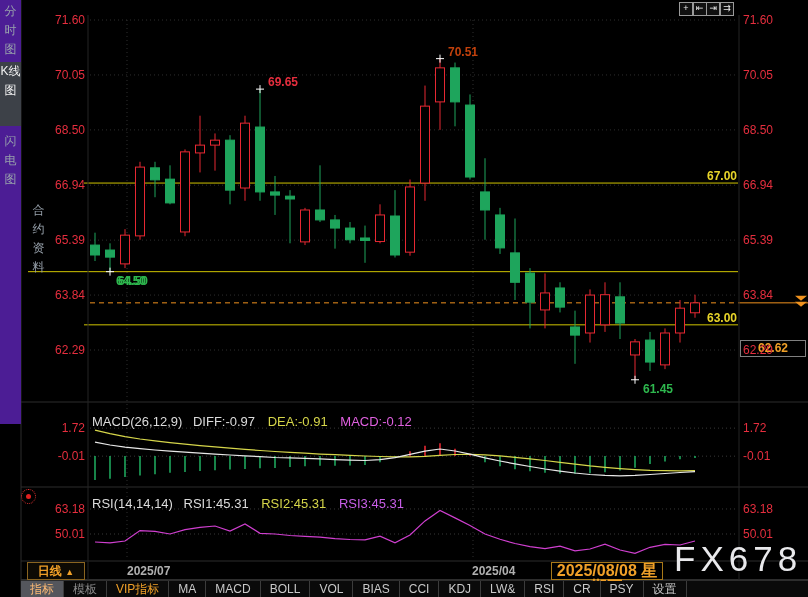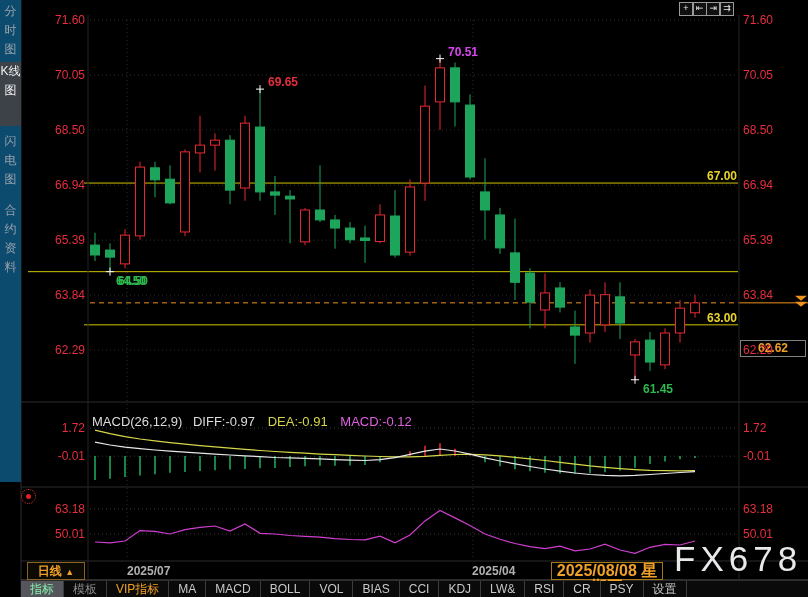--- a/index.html
+++ b/index.html
@@ -3,21 +3,21 @@
 <meta charset="utf-8">
 <style>
   html,body{margin:0;padding:0;background:#000;}
   .app{position:relative;width:808px;height:597px;background:#000;overflow:hidden;
        font-family:"Liberation Sans","DejaVu Sans",sans-serif;}
   svg#chart-svg{position:absolute;left:0;top:0;z-index:1;}
   .overlay{position:absolute;left:0;top:0;width:808px;height:597px;z-index:3;pointer-events:none;}
   .overlay *{pointer-events:auto;}
   .abs{position:absolute;white-space:nowrap;}
   
-  .sidebar{position:absolute;left:0;top:0;width:21px;height:482px;background:#0c4a6e;z-index:4;}
+  .sidebar{position:absolute;left:0;top:0;width:21px;height:424px;background:#4c1d95;z-index:4;}
   .side-tab{position:absolute;left:0;width:21px;text-align:center;color:#98a2ac;font-size:12px;
             line-height:19px;word-break:break-all;cursor:pointer;}
   .side-tab.active{background:#3d4148;color:#f2f2f2;}
   
   .title{position:absolute;left:91px;top:3px;font-size:13px;font-weight:bold;color:#dcdcdc;}
   .title .yel{color:#e8c52a;}
   .title .plus{font-weight:normal;margin-left:4px;font-size:13px;}
   
   .icon-btn{position:absolute;top:2px;width:12px;height:12px;border:1px solid #9a9a9a;
             color:#e8e8e8;font-size:9px;line-height:11px;text-align:center;background:#101010;}
@@ -46,21 +46,21 @@
   .watermark{position:absolute;left:674px;top:539px;font-size:35px;font-weight:normal;color:#e9e9ec;
              letter-spacing:5px;text-shadow:1px 1px 2px #000;}
   
   .price-box{position:absolute;left:740px;top:340px;width:64px;height:15px;border:1px solid #808080;
              background:#000;color:#f0a028;font-size:12px;font-weight:bold;text-align:center;line-height:15px;}
   
   .toolbar{position:absolute;left:21px;top:581px;right:0;height:16px;background:#0a0a0a;
            display:flex;align-items:stretch;z-index:4;}
   .tb-item{font-size:12px;color:#c9c9c9;line-height:16px;padding:0 9px;border-right:1px solid #3c3c3c;
            cursor:pointer;}
-  .tb-item.sel{background:#54565c;color:#86efac;}
+  .tb-item.sel{background:#54565c;color:#fdba74;}
   .tb-item.mut{color:#8a8a8a;}
   .tb-item.vip{color:#f0a028;}
 </style>
 </head>
 <body>
 
 <div class="app">
   <svg id="chart-svg" width="808" height="597">
       <line x1="90" y1="20" x2="738" y2="20" stroke="#2e2e2e" stroke-width="1" stroke-dasharray="1 3"></line>
       <line x1="90" y1="74.94092373791611" x2="738" y2="74.94092373791611" stroke="#2e2e2e" stroke-width="1" stroke-dasharray="1 3"></line>
@@ -222,39 +222,45 @@
       <line x1="21" y1="580" x2="808" y2="580" stroke="#5a5a5a" stroke-width="1"></line>
       <line x1="21" y1="0" x2="21" y2="597" stroke="#2c2c2c" stroke-width="1"></line>
       <line x1="88" y1="15" x2="88" y2="580" stroke="#242424" stroke-width="1"></line>
       <line x1="739" y1="15" x2="739" y2="580" stroke="#242424" stroke-width="1"></line>
     </svg>
 
   <div class="sidebar" id="sidebar">
       <div class="side-tab" style="top: 2px; height: 58px;">分时图</div>
       <div class="side-tab active" style="top: 62px; height: 64px;">K线图</div>
       <div class="side-tab" style="top: 132px; height: 62px; text-align: center;">闪电图</div>
-      <div class="side-tab" style="top: 201px; height: 82px;">合约资料</div>
+      <div class="side-tab" style="top: 201px; height: 82px; padding-left: 28px;">合约资料</div>
     </div>
 
   <div class="overlay" id="overlay">
 
     <div id="topicons">
         <div class="icon-btn" style="left: 679px;">+</div>
         <div class="icon-btn" style="left: 692.7px;">⇤</div>
         <div class="icon-btn" style="left: 706.4px;">⇥</div>
         <div class="icon-btn" style="left: 720.1px;">⇉</div>
       </div>
 
     <div class="ind-header" style="top:414px;">
       <span>MACD(26,12,9)</span>
       <span style="margin-left:7px;text-align:center;">DIFF:-0.97</span>
       <span class="y">DEA:-0.91</span>
       <span class="m">MACD:-0.12</span>
     </div>
 
+    <div class="ind-header" style="top:496px;">
+      <span>RSI(14,14,14)</span>
+      <span style="margin-left:7px;">RSI1:45.31</span>
+      <span class="y">RSI2:45.31</span>
+      <span class="m" style="color:#c95fe8;">RSI3:45.31</span>
+    </div>
 
     <div class="sun-icon"></div>
 
     <div class="period-box">
       <span>日线</span>
       <span class="arr">▲</span>
     </div>
 
     <div id="xticks"></div>
 
@@ -282,21 +288,21 @@
       <div class="tick abs" style="left:28px;top:421.136px;width:57px;text-align:right;">1.72</div>
       <div class="tick right abs" style="left:743px;top:421.136px;">1.72</div>
       <div class="tick abs" style="left:28px;top:449.162px;width:57px;text-align:right;">-0.01</div>
       <div class="tick right abs" style="left:743px;top:449.162px;">-0.01</div>
       <div class="tick abs" style="left:28px;top:501.977px;width:57px;text-align:right;">63.18</div>
       <div class="tick right abs" style="left:743px;top:501.977px;">63.18</div>
       <div class="tick abs" style="left:28px;top:527px;width:57px;text-align:right;">50.01</div>
       <div class="tick right abs" style="left:743px;top:527px;">50.01</div>
       <div class="ann abs" style="left:118px;top:273.66487647690633px;color:#2eb84e;">64.50</div>
       <div class="ann abs" style="left:268px;top:75.11922663802322px;color:#e62e3e;">69.65</div>
-      <div class="ann abs" style="left:448px;top:44.635875402792315px;color:#d946ef;">70.51</div>
+      <div class="ann abs" style="left:448px;top:44.635875402792315px;color:#c2410c;">70.51</div>
       <div class="ann abs" style="left:643px;top:381.77443609022527px;color:#2eb84e;">61.45</div>
       <div class="lvl-label abs" style="left:667px;top:169.05048335123502px;width:70px;text-align:right;color:#e8d52a;">67.00</div>
       <div class="lvl-label abs" style="left:116px;top:273.66487647690633px;color:#2eb84e;">64.50</div>
       <div class="lvl-label abs" style="left:667px;top:310.8335123523091px;width:70px;text-align:right;color:#e8d52a;">63.00</div>
       <div class="x-tick abs" style="left:127px;top:564px;">2025/07</div>
       <div class="x-tick abs" style="left:472px;top:564px;">2025/04</div>
     </div>
 
   <div class="toolbar" id="toolbar">
       <div class="tb-item sel">指标</div>

